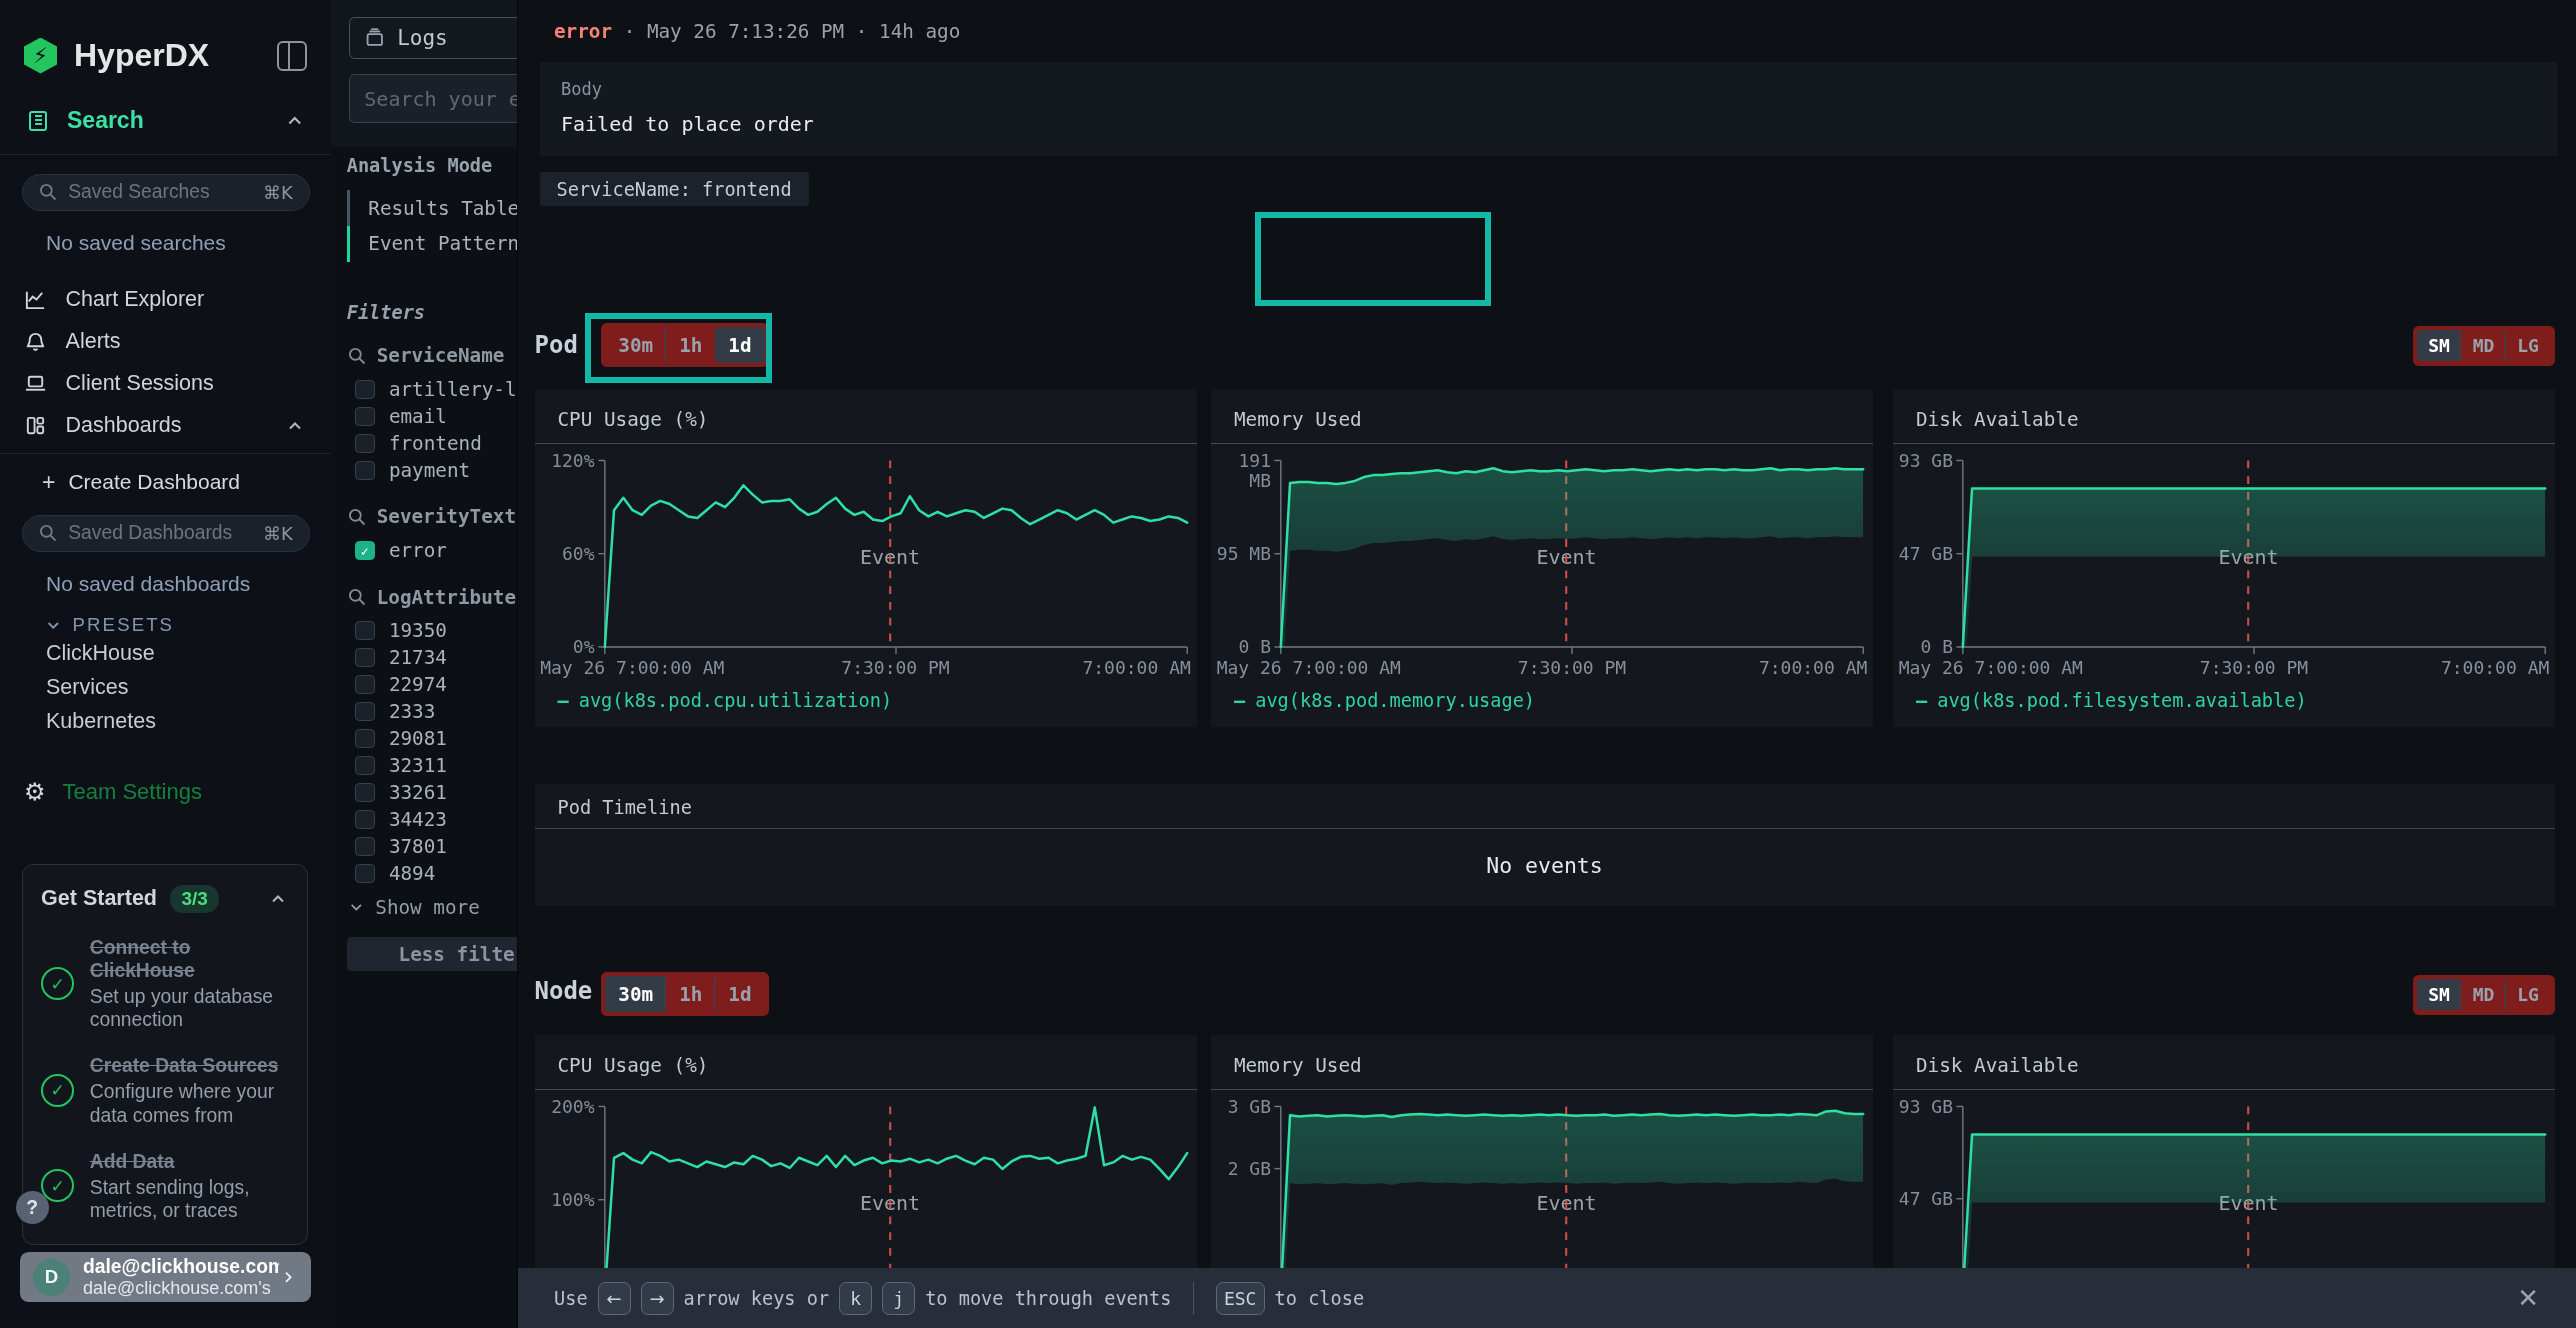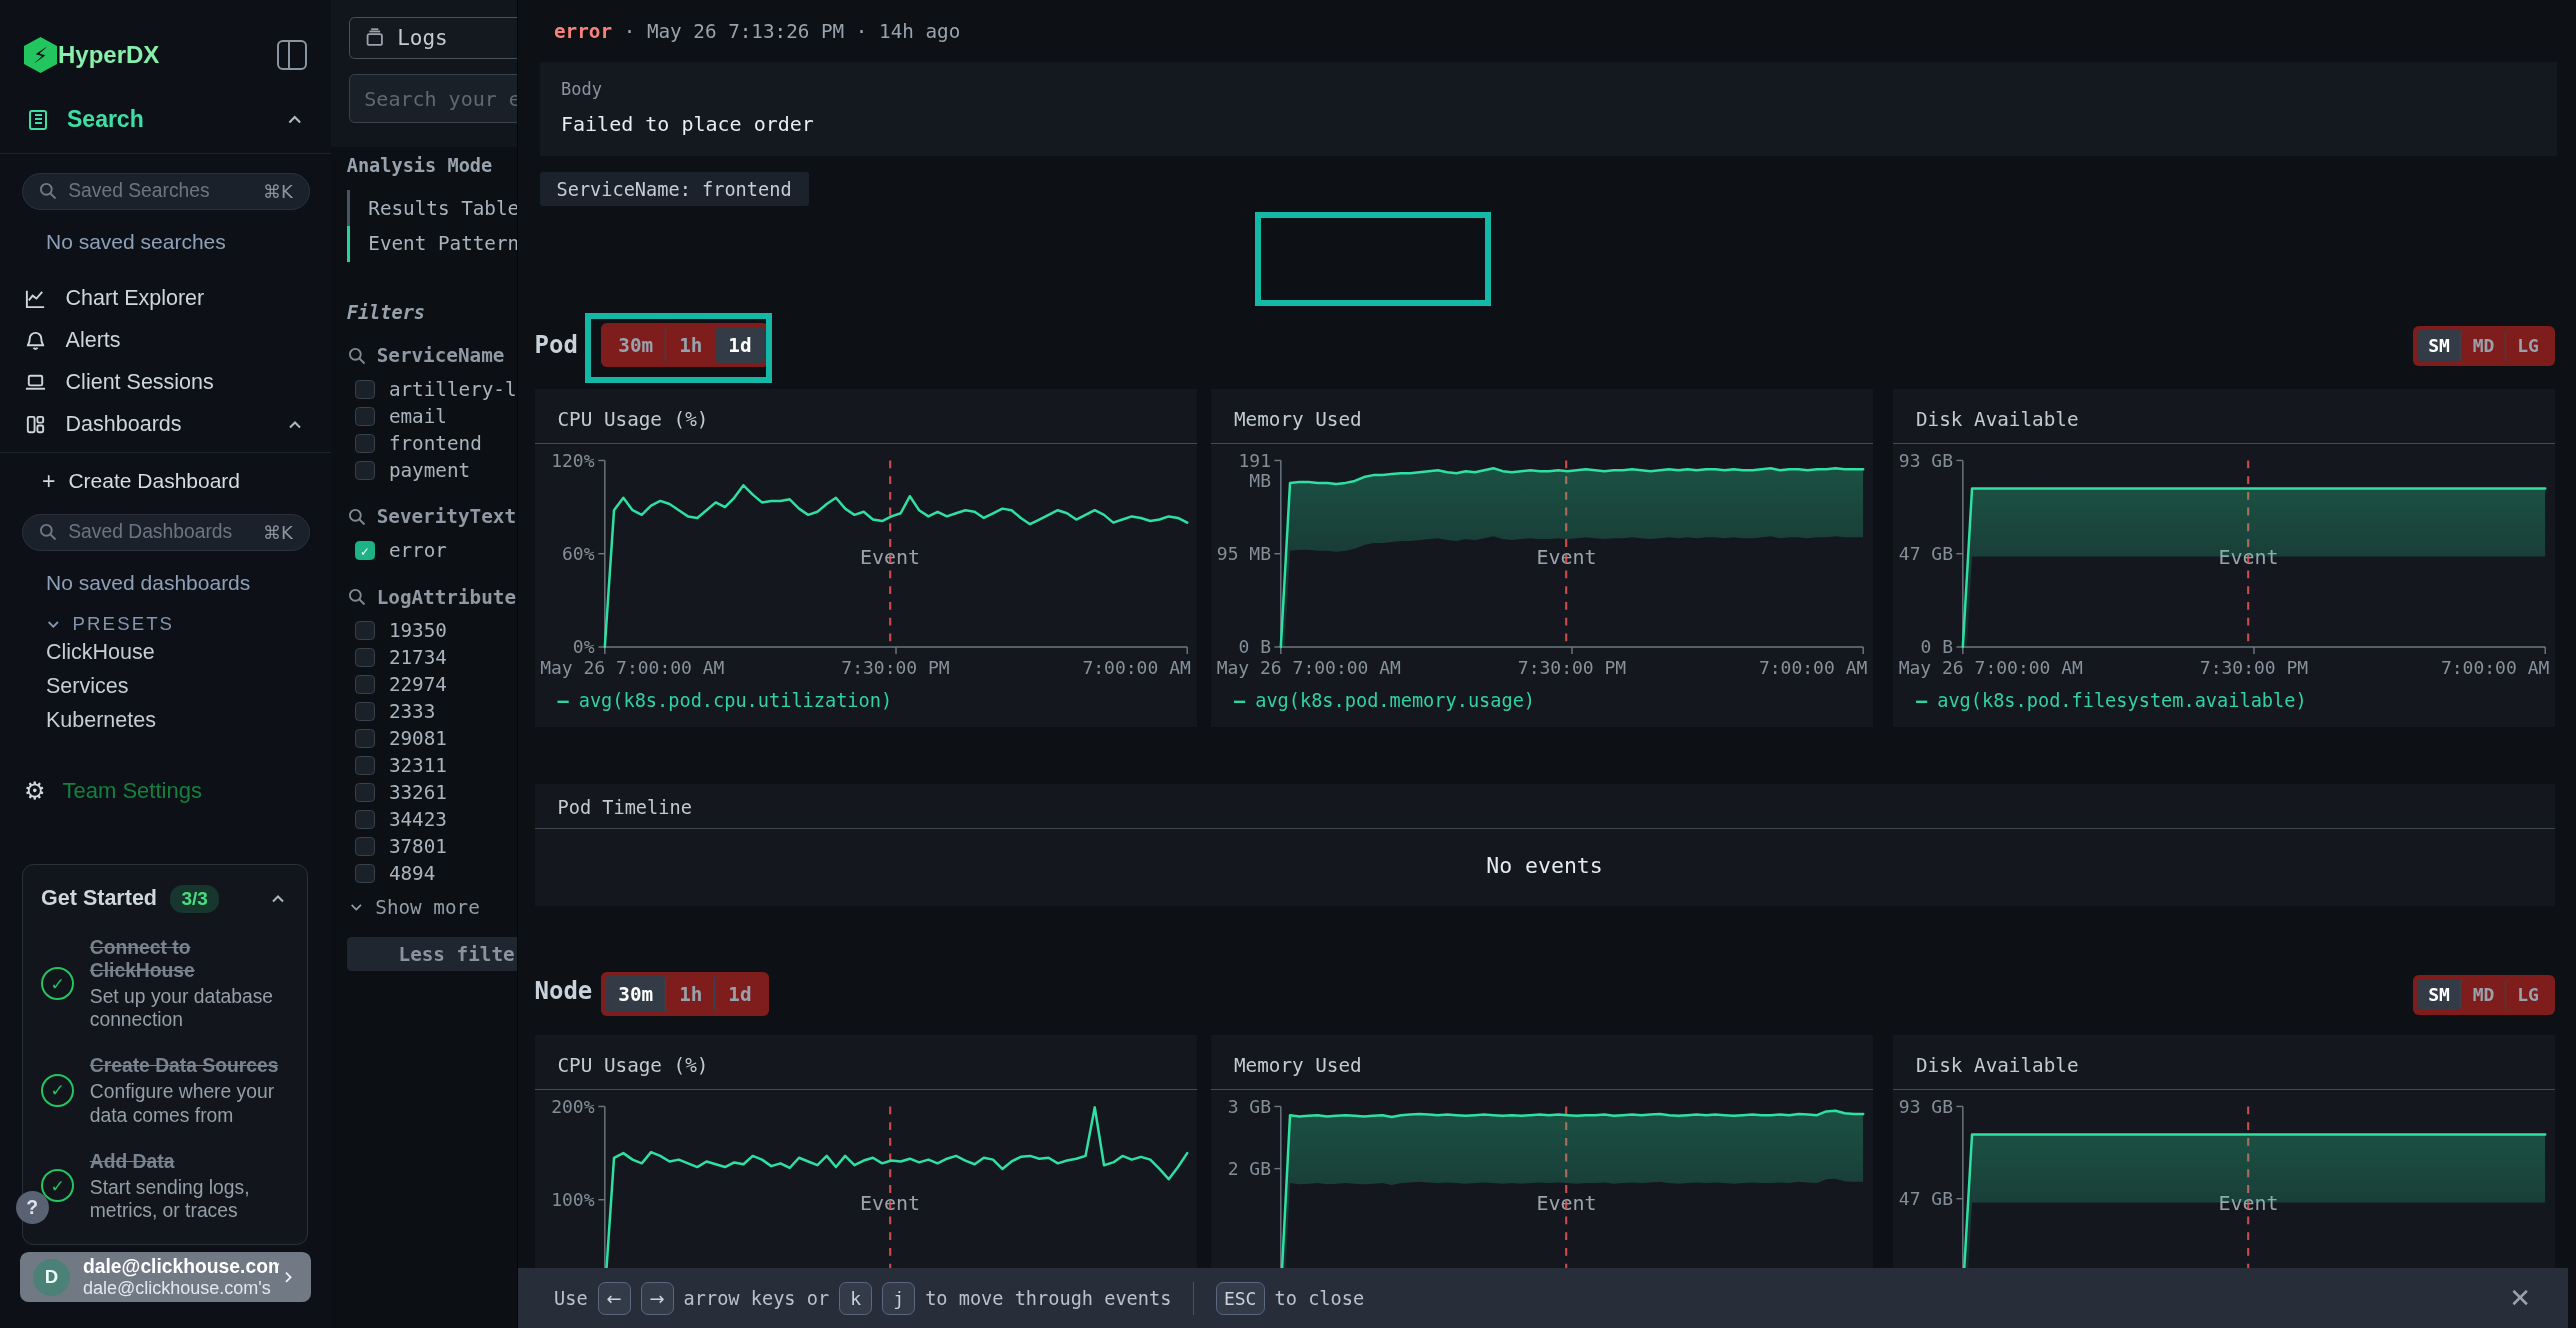--- a/index.html
+++ b/index.html
@@ -9,21 +9,21 @@
   .glyph { font-family:"DejaVu Sans", sans-serif; }
 
   
   .sidebar { position:absolute; left:0; top:0; width:331px; height:100%;
     background:#0d1117; z-index:1; }
   .logo-row { display:flex; align-items:center; padding:37px 24px 0 24px; }
   .logo-badge { width:33px; height:36px; background:#22c55e;
     clip-path:polygon(50% 0,100% 25%,100% 75%,50% 100%,0 75%,0 25%); 
     display:flex; align-items:center; justify-content:center; }
   .logo-badge span { color:#0d1117; font-size:21.5px; }
-  .logo-title { color:#86efac; font-weight:bold; font-size:24px; margin-left:1px; flex:1; }
+  .logo-title { color:#e5e5e5; font-weight:bold; font-size:32px; margin-left:17px; flex:1; }
   .collapse-ic { width:30px; height:30px; border:2.1px solid #8b95a2; border-radius:5.7px; position:relative; }
   .collapse-ic::after { content:""; position:absolute; left:9.3px; top:0; bottom:0; width:2.1px; background:#8b95a2; }
   .search-row { display:flex; align-items:center; padding:0 26px; margin-top:33px; }
   .search-row .lbl { color:#3ce0a5; font-weight:bold; font-size:23px; margin-left:17px; flex:1; }
   .sb-divider { height:1.4px; background:#1e242c; margin-top:20px; }
   .pill-input { margin:18.6px 21.5px 0 21.5px; height:37px; background:#1b212a;
     border:1.4px solid #2b323c; border-radius:18.6px; display:flex; align-items:center; padding:0 15.7px; }
   .pill-input .ph { color:#6b7582; font-size:19.3px; margin-left:10px; flex:1; }
   .pill-input .kbd-hint { color:#8b95a2; font-size:18px; }
   .muted-line { color:#8da0b8; font-size:21px; margin:20px 0 0 46px; }
@@ -120,21 +120,21 @@
   .card-hdiv { position:absolute; left:0; right:0; top:54px; height:1.4px; background:#454c56; }
   .ytick { position:absolute; left:0; width:60px; text-align:right; color:#848d98; font-size:18px; line-height:1.1; }
   .xtick { position:absolute; top:268px; color:#87909b; font-size:18px; white-space:nowrap; }
   .evt-lab { position:absolute; width:143px; text-align:center; color:#9aa3ad; font-size:20px; }
   .legend { position:absolute; left:23px; top:301px; font-size:18.6px; color:#2ed3a0; }
   .legend .dash { font-weight:bold; margin-right:10px; }
   .tl-card { position:absolute; left:16.5px; top:784px; right:21.5px; height:122px; background:#14181e; }
   .tl-title { position:absolute; left:23px; top:13px; color:#c3cad2; font-size:18.6px; }
   .tl-hdiv { position:absolute; left:0; right:0; top:44px; height:1.4px; background:#3f464e; }
   .tl-empty { position:absolute; left:0; right:0; top:69px; text-align:center; color:#e5eaef; font-size:21.5px; }
-  .panel-footer { position:absolute; left:0; right:8px; bottom:0; height:60px; background:#272e39; z-index:8;
+  .panel-footer { position:absolute; left:0; right:0; bottom:0; height:60px; background:#272e39; z-index:8;
     display:flex; align-items:center; padding-left:36px; color:#b9c1cc; font-size:18.6px; }
   .panel-footer > * { margin-right:10px; }
   .kbd { min-width:33px; height:33px; padding:0 7.2px; background:#333b49; border:1.4px solid #5b6880;
     border-radius:7.2px; display:inline-flex; align-items:center; justify-content:center;
     color:#ccd3de; font-size:18px; }
   .foot-div { width:1.4px; height:33px; background:#4a5365; margin:0 21.5px 0 11.4px; }
   .close-x { position:absolute; right:27px; top:50%; transform:translateY(-50%);
     color:#9aa4b0; font-size:26px; }
   svg.plot { position:absolute; left:0; top:0; }
 </style>

